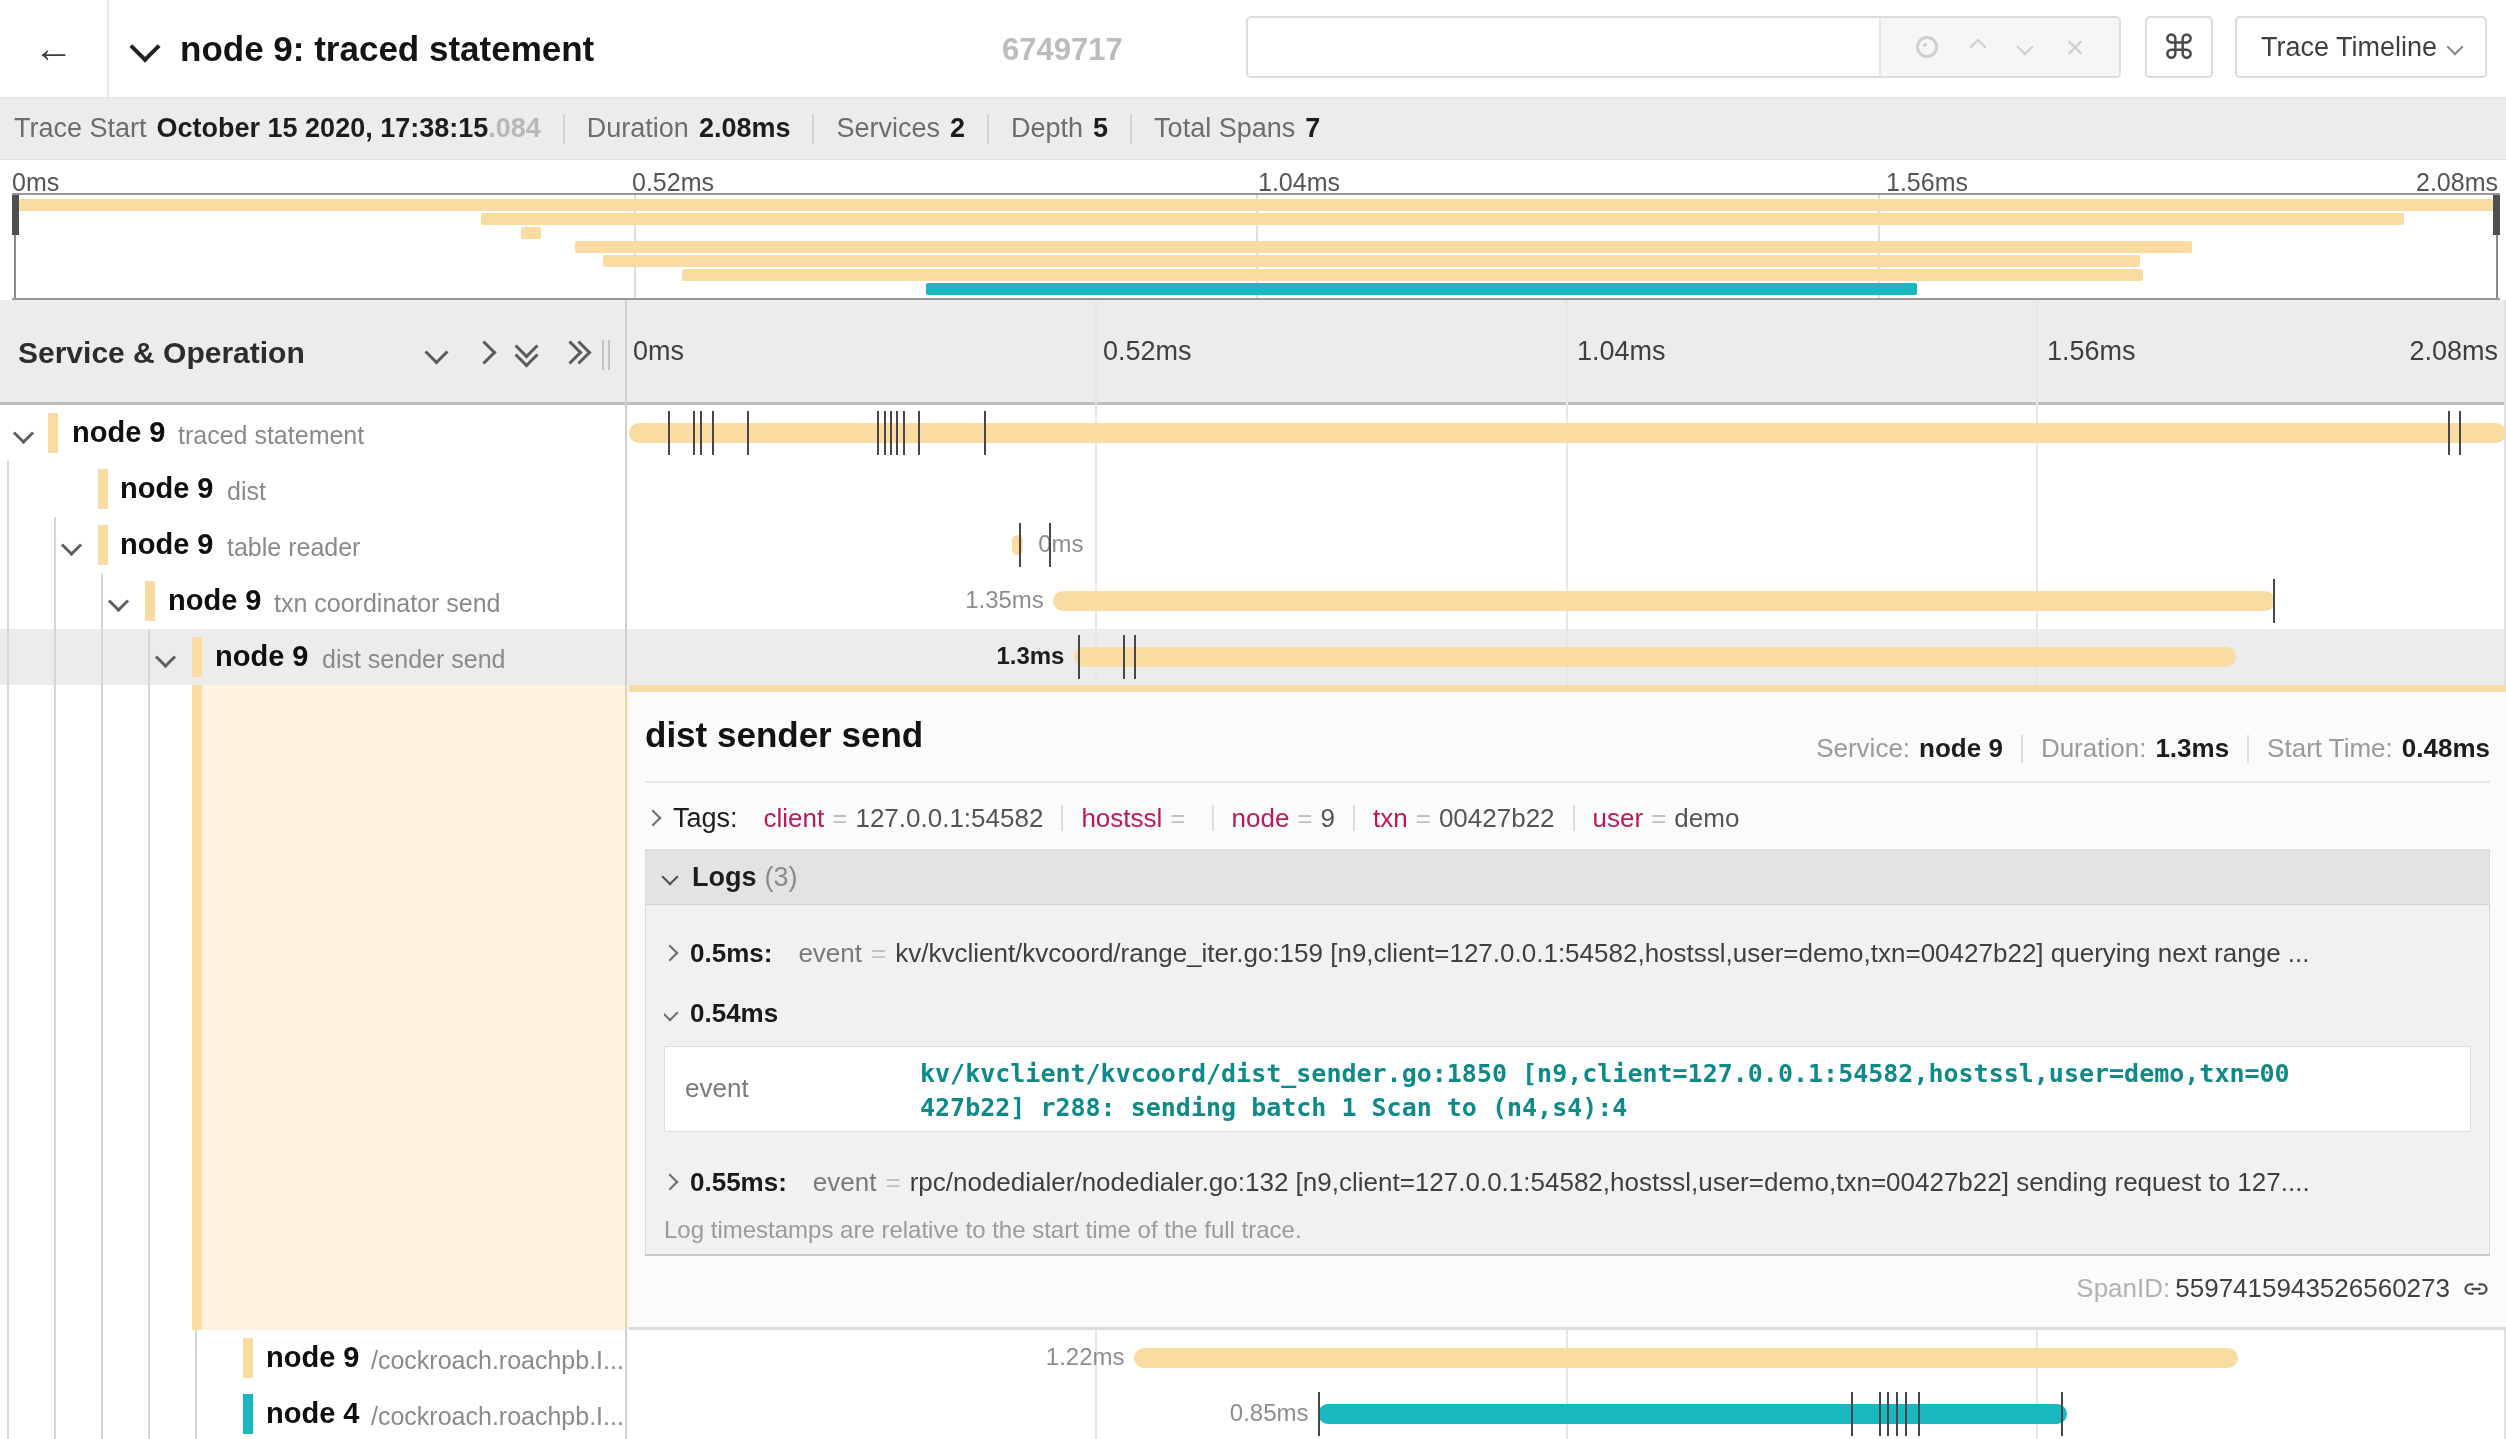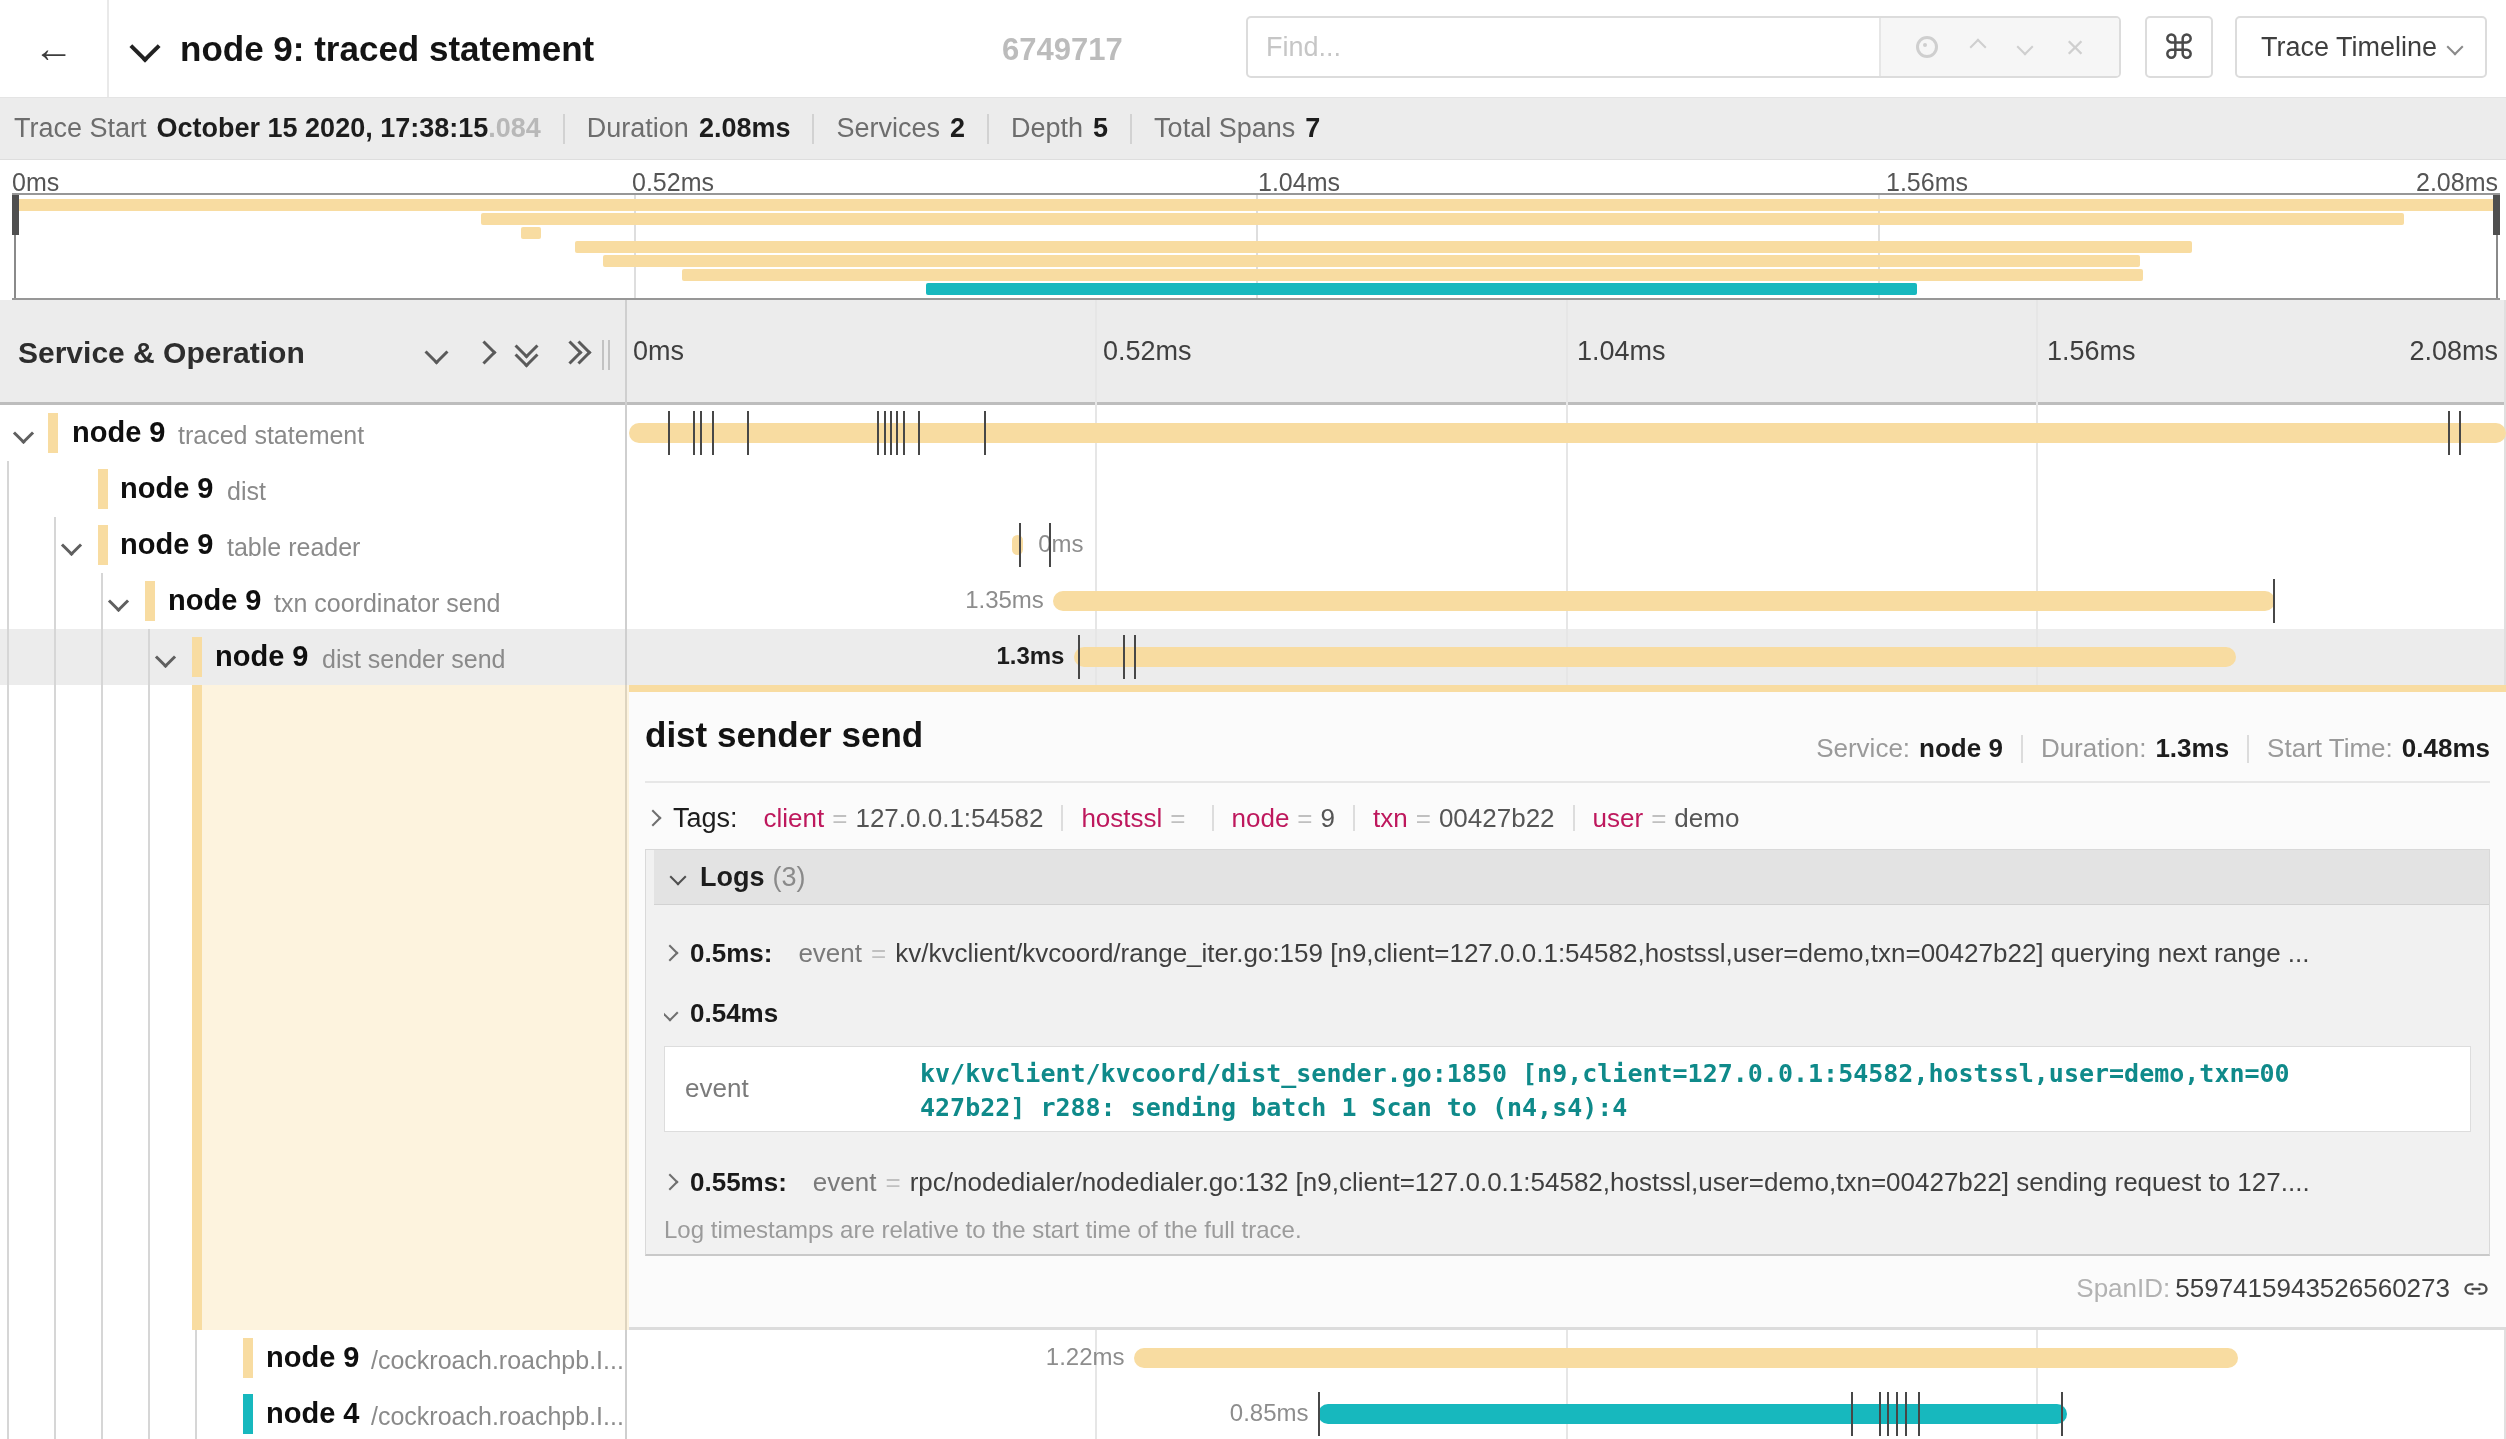--- a/index.html
+++ b/index.html
@@ -109,21 +109,21 @@
   .tags-label{font-size:27px;font-weight:normal;color:#1d1d1d;margin-left:14px;}
   .tag-item{display:flex;align-items:center;font-size:26px;white-space:nowrap;}
   .tag-key{color:#be185d;}
   .tag-eq{color:#c0c0c0;margin:0 8px;}
   .tag-val{color:#555;}
   .tag-sep{width:2px;height:26px;background:#ddd;margin:0 18px;}
   .tags-list{display:flex;align-items:center;margin-left:26px;}
   
   .logs-box{position:absolute;left:16px;right:16px;top:164px;height:407px;border:1px solid #d9d9d9;
             border-bottom:2px solid #c9c9c9;box-sizing:border-box;background:#f1f1f1;}
-  .logs-header{position:absolute;left:8px;right:0;top:0;height:54px;background:#e3e3e3;
+  .logs-header{position:absolute;left:0;right:0;top:0;height:54px;background:#e3e3e3;
                border-bottom:1px solid #d2d2d2;display:flex;align-items:center;cursor:pointer;}
   .logs-header .chev{border-color:#4f4f4f;margin-left:18px;}
   .logs-title{font-size:27px;font-weight:bold;color:#1d1d1d;margin-left:16px;}
   .logs-count{font-size:27px;color:#8a8a8a;margin-left:8px;}
   .logs-body{position:absolute;left:0;right:0;top:54px;bottom:0;}
   .log-line{position:absolute;left:18px;right:20px;height:34px;display:flex;align-items:center;
             overflow:hidden;white-space:nowrap;cursor:pointer;}
   .log-line .chev{border-color:#6f6f6f;flex:none;}
   .log-time{font-size:26px;font-weight:bold;color:#1a1a1a;margin-left:14px;flex:none;}
   .log-field{font-size:26px;color:#7a7a7a;margin-left:26px;flex:none;}
@@ -147,21 +147,20 @@
 
   <div class="topbar">
     <div class="back-btn">
       <span>←</span>
     </div>
     <span class="title-chev"></span>
     <span class="page-title">node 9: traced statement</span>
     <span class="trace-id">6749717</span>
 
     <div class="find-wrap">
-      <input class="find-input" placeholder="Find..." style="">
       <div class="find-tools">
         <span class="ring-icon"></span>
         <span class="chev sm up"></span>
         <span class="chev sm"></span>
         <span class="x-icon">×</span>
       </div>
     </div>
     <div class="cmd-btn">
       <span>⌘</span>
     </div>

